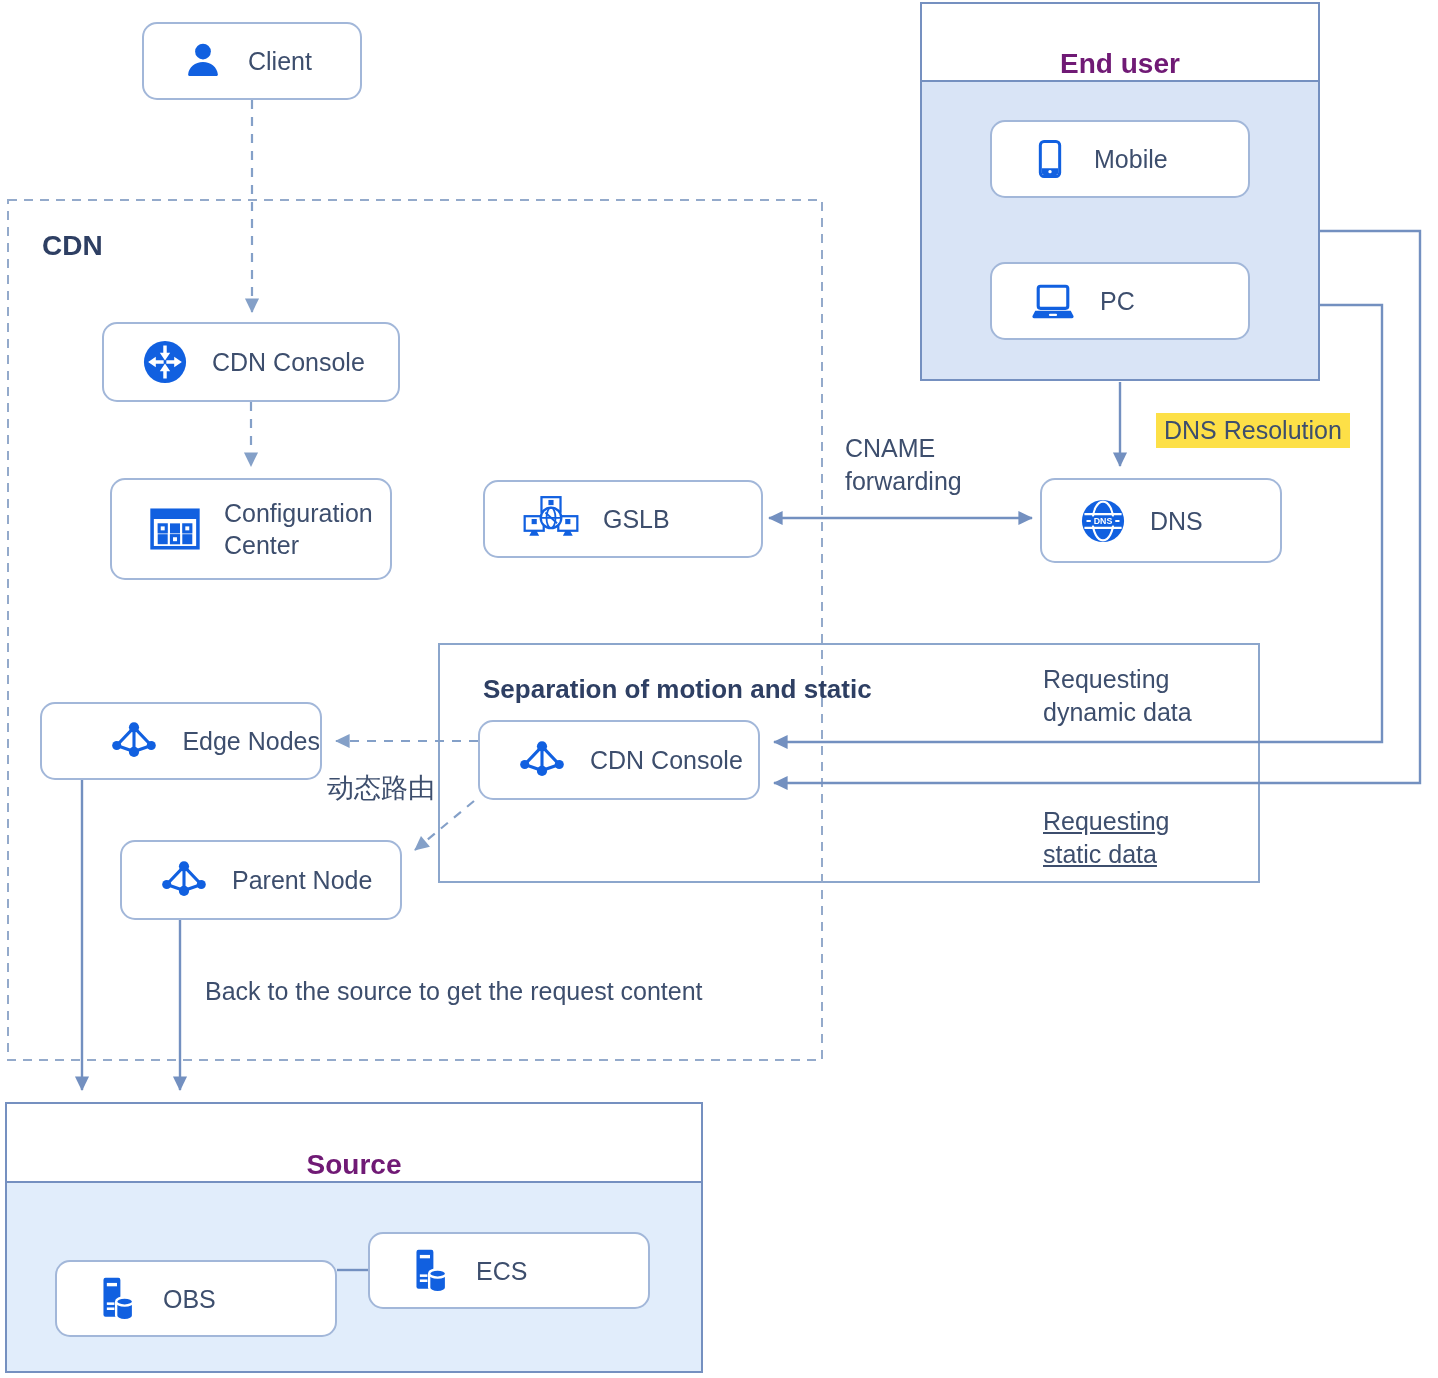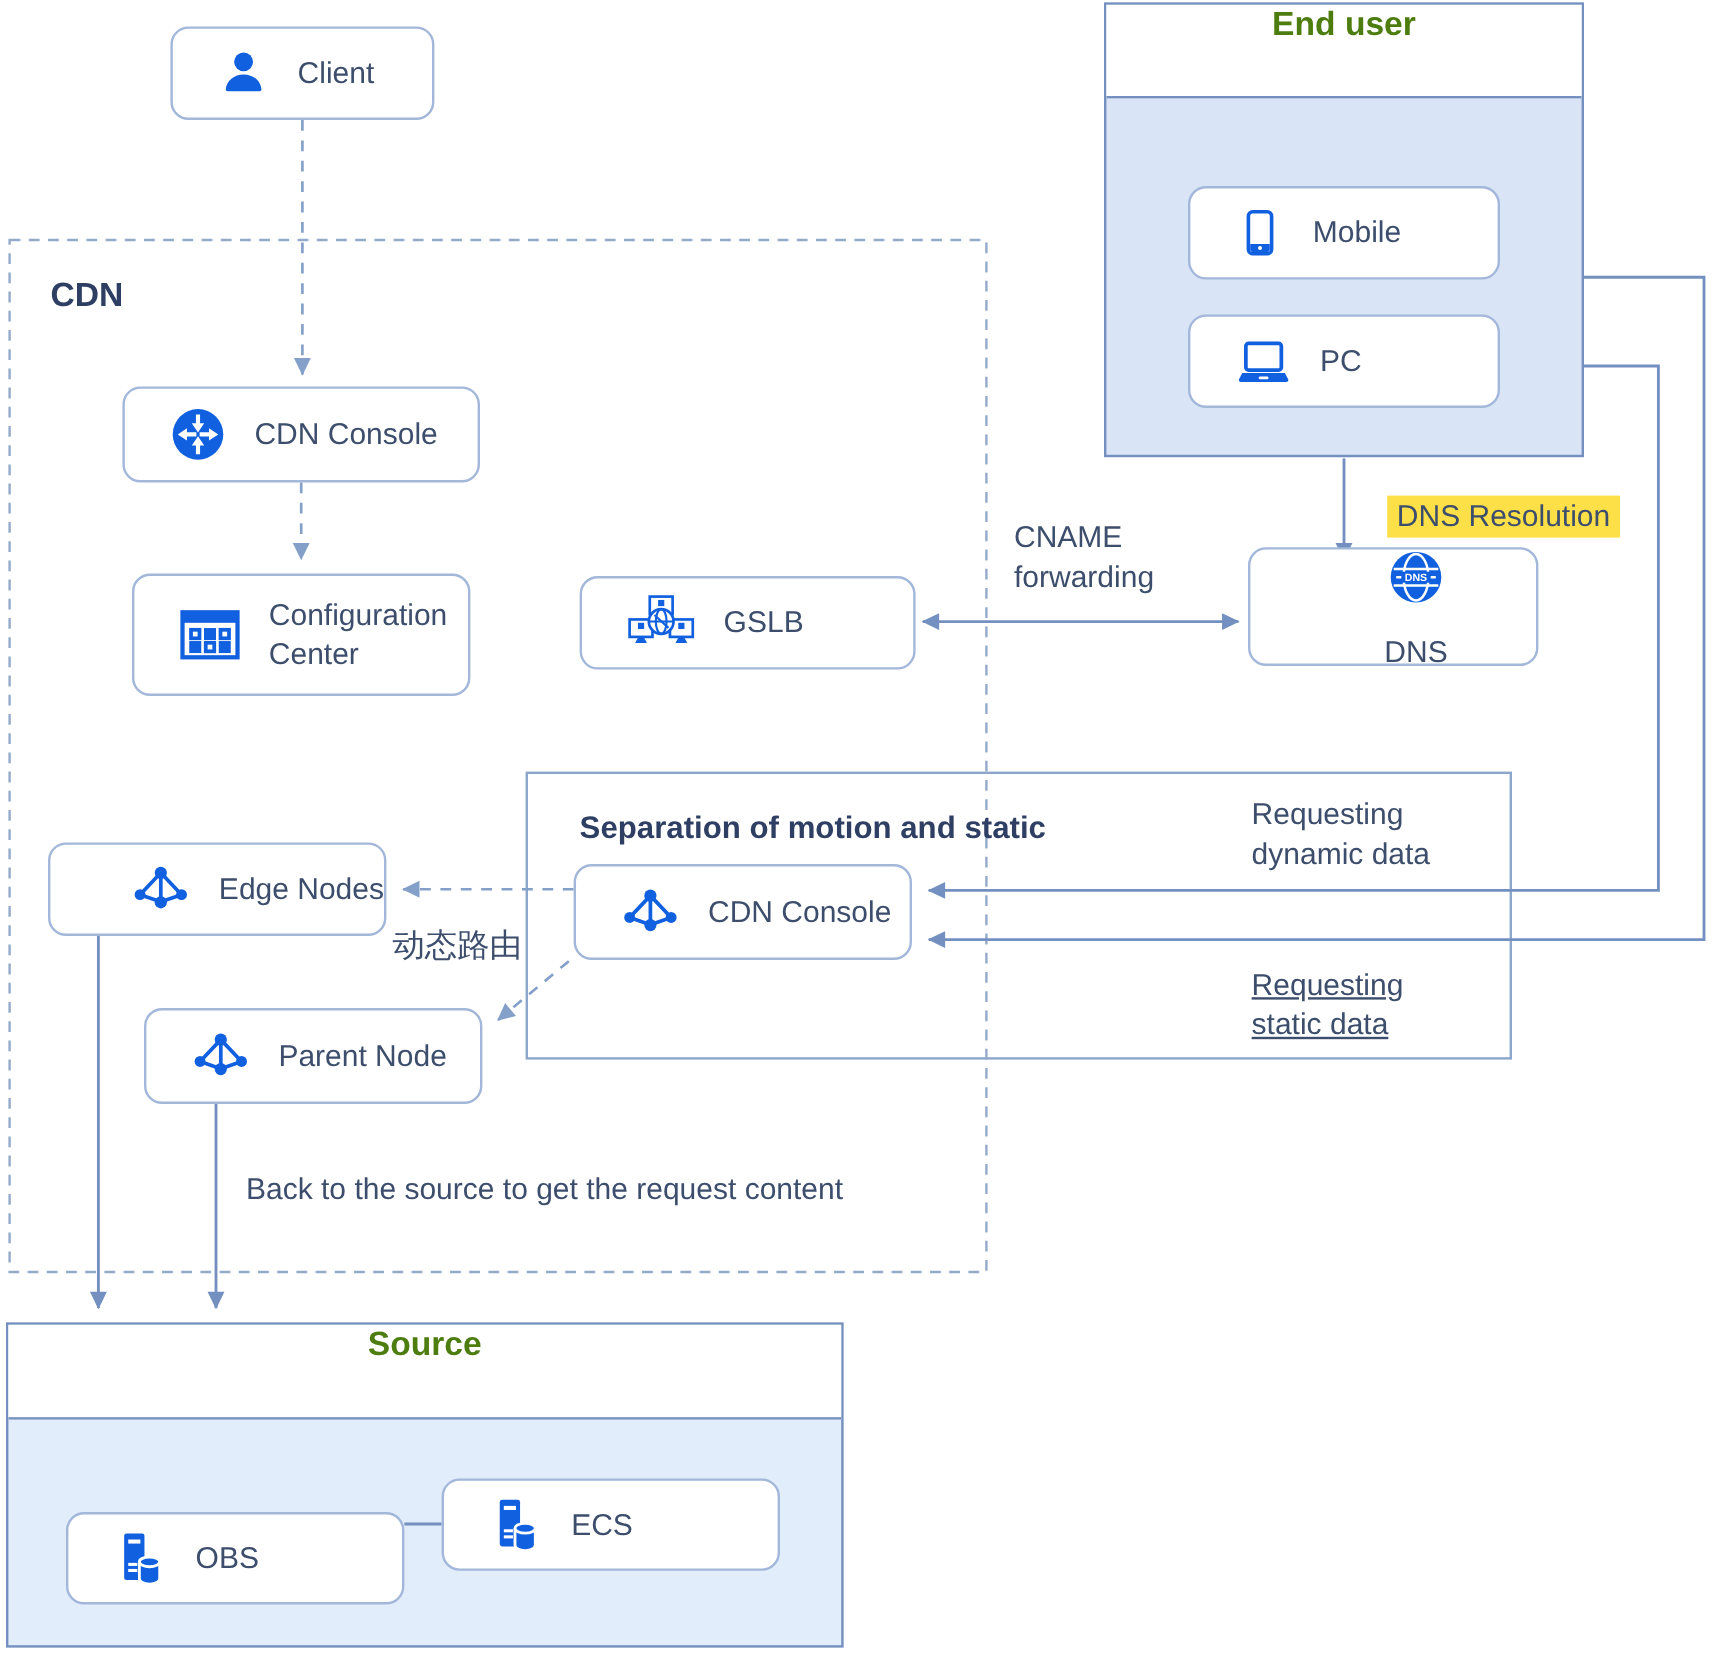--- a/index.html
+++ b/index.html
@@ -3,23 +3,23 @@
 <meta charset="utf-8">
 <style>
   html,body{margin:0;padding:0;background:#fff;}
   #stage{
     position:relative;width:1438px;height:1378px;background:#ffffff;
     font-family:"Liberation Sans","DejaVu Sans",sans-serif;overflow:hidden;
   }
   
   .container{position:absolute;box-sizing:border-box;border:2px solid #7590c0;z-index:1;}
   .container .hdr{
-    box-sizing:border-box;width:100%;display:flex;align-items:flex-start;justify-content:center;
+    box-sizing:border-box;width:100%;display:flex;align-items:flex-end;justify-content:center;
     background:#ffffff;border-bottom:2px solid #7590c0;
-    font-weight:bold;font-size:28px;color:#4d7c0f;
+    font-weight:bold;font-size:28px;color:#701a75;
   }
   .sep-box{position:absolute;box-sizing:border-box;border:2px solid #8ca6cc;background:#ffffff;z-index:1;}
   .sep-title{position:absolute;font-weight:bold;font-size:26px;color:#2e3f63;z-index:10;}
   
   .node{
     position:absolute;box-sizing:border-box;background:#ffffff;
     border:2px solid #a2b7d9;border-radius:15px;display:flex;align-items:center;
     padding-left:38px;gap:24px;z-index:10;
   }
   .node .icon{flex:0 0 auto;display:flex;align-items:center;}
@@ -83,21 +83,21 @@
   <div class="node" style="left:142px;top:22px;width:220px;height:78px;">
     <span class="icon">
       <svg width="42" height="42" viewBox="0 0 24 24" fill="#1160e0">
         <circle cx="12" cy="6.6" r="4.5"></circle>
         <path d="M12 12.6c-4.5 0-8.1 2.9-8.5 7.1-.05.5.35.9.85.9h15.3c.5 0 .9-.4.85-.9-.4-4.2-4-7.1-8.5-7.1z"></path>
       </svg>
     </span>
     <span class="label">Client</span>
   </div>
 
-  <div class="node" style="left:990px;top:120px;width:260px;height:78px;margin-top:35px;">
+  <div class="node" style="left:990px;top:120px;width:260px;height:78px;">
     <span class="icon">
       <svg width="40" height="40" viewBox="0 0 24 24">
         <rect x="6.2" y="1.5" width="11.6" height="21" rx="2.2" fill="#fff" stroke="#1160e0" stroke-width="1.8"></rect>
         <path d="M7.1 17.6h9.8v2.7c0 .7-.6 1.3-1.3 1.3H8.4c-.7 0-1.3-.6-1.3-1.3z" fill="#1160e0"></path>
         <circle cx="12" cy="19.6" r="1" fill="#fff"></circle>
       </svg>
     </span>
     <span class="label">Mobile</span>
   </div>
 
@@ -165,21 +165,21 @@
         <g fill="#1160e0">
           <rect x="9.6" y="7.3" width="4.8" height="4.8"></rect>
           <rect x="3.7" y="12.5" width="4.8" height="4.8"></rect>
           <rect x="15.5" y="12.5" width="4.8" height="4.8"></rect>
         </g>
       </svg>
     </span>
     <span class="label">Configuration Center</span>
   </div>
 
-  <div class="node" style="left:1040px;top:456px;width:242px;height:99px;flex-direction:column;">
+  <div class="node" style="left:1040px;top:478px;width:242px;height:85px;">
     <span class="icon">
       <svg width="46" height="46" viewBox="0 0 24 24">
         <circle cx="12" cy="12" r="11" fill="#1160e0"></circle>
         <g fill="none" stroke="#fff" stroke-width="1.1">
           <ellipse cx="12" cy="12" rx="5.4" ry="10.1"></ellipse>
           <path d="M2.3 8.4h19.4M2.3 15.6h19.4"></path>
         </g>
         <rect x="4.6" y="9.6" width="14.8" height="4.8" fill="#1160e0"></rect>
         <path d="M3.4 12h2.2M18.4 12h2.2" stroke="#fff" stroke-width="1.1"></path>
         <text x="12" y="13.7" fill="#fff" font-size="4.6" font-weight="bold" text-anchor="middle">DNS</text>

